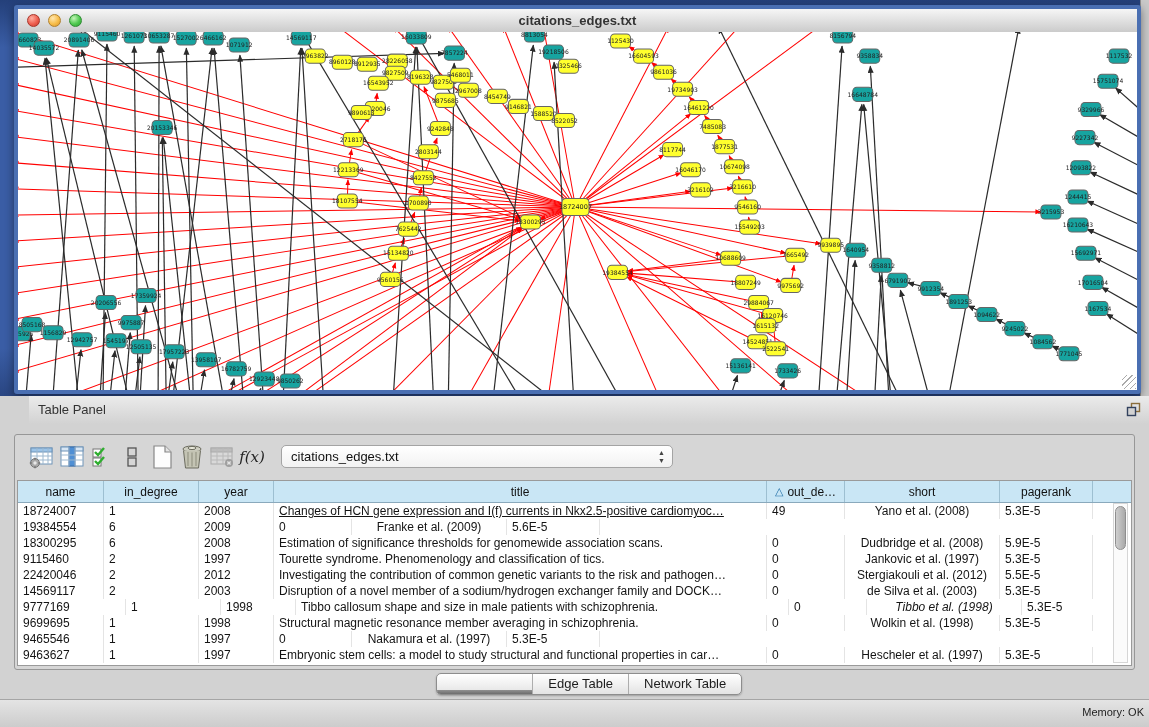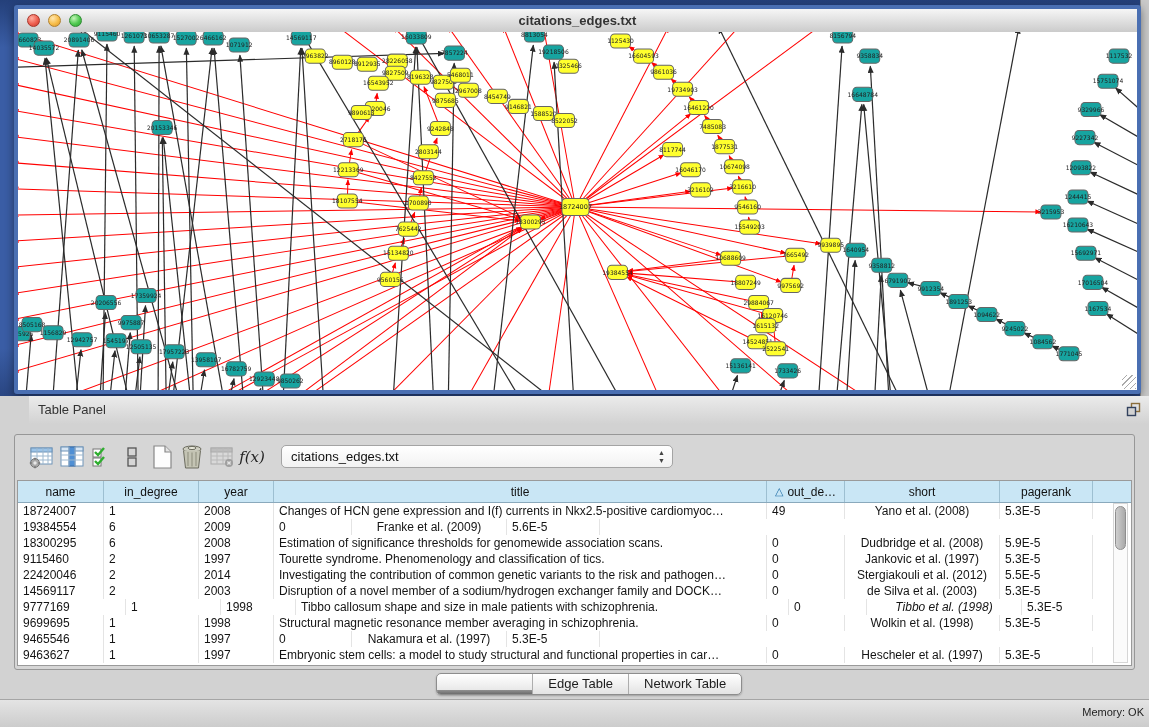--- a/index.html
+++ b/index.html
@@ -572,21 +572,21 @@
           </div>
           <div class="th" style="width: 93px;">
             <span>pagerank</span>
           </div>
         </div>
       <div id="tbody">
           <div class="trow">
             <div class="td" style="width: 86px;">18724007</div>
             <div class="td" style="width: 95px;">1</div>
             <div class="td" style="width: 75px;">2008</div>
-            <div class="td" style="width: 493px;">Changes of HCN gene expression and I(f) currents in Nkx2.5-positive cardiomyoc…</div>
+            <div class="td" style="width: 493px; text-decoration: underline;">Changes of HCN gene expression and I(f) currents in Nkx2.5-positive cardiomyoc…</div>
             <div class="td" style="width: 78px;">49</div>
             <div class="td center" style="width: 155px;">Yano et al. (2008)</div>
             <div class="td" style="width: 93px;">5.3E-5</div>
           </div>
           <div class="trow">
             <div class="td" style="width: 86px;">19384554</div>
             <div class="td" style="width: 95px;">6</div>
             <div class="td" style="width: 75px;">2009</div>
             <div class="td" style="width: 78px;">0</div>
             <div class="td center" style="width: 155px;">Franke et al. (2009)</div>
@@ -606,21 +606,21 @@
             <div class="td" style="width: 95px;">2</div>
             <div class="td" style="width: 75px;">1997</div>
             <div class="td" style="width: 493px;">Tourette syndrome. Phenomenology and classification of tics.</div>
             <div class="td" style="width: 78px;">0</div>
             <div class="td center" style="width: 155px;">Jankovic et al. (1997)</div>
             <div class="td" style="width: 93px;">5.3E-5</div>
           </div>
           <div class="trow">
             <div class="td" style="width: 86px;">22420046</div>
             <div class="td" style="width: 95px;">2</div>
-            <div class="td" style="width: 75px;">2014</div>
+            <div class="td" style="width: 75px;">2012</div>
             <div class="td" style="width: 493px;">Investigating the contribution of common genetic variants to the risk and pathogen…</div>
             <div class="td" style="width: 78px;">0</div>
             <div class="td center" style="width: 155px;">Stergiakouli et al. (2012)</div>
             <div class="td" style="width: 93px;">5.5E-5</div>
           </div>
           <div class="trow">
             <div class="td" style="width: 86px;">14569117</div>
             <div class="td" style="width: 95px;">2</div>
             <div class="td" style="width: 75px;">2003</div>
             <div class="td" style="width: 493px;">Disruption of a novel member of a sodium/hydrogen exchanger family and DOCK…</div>

